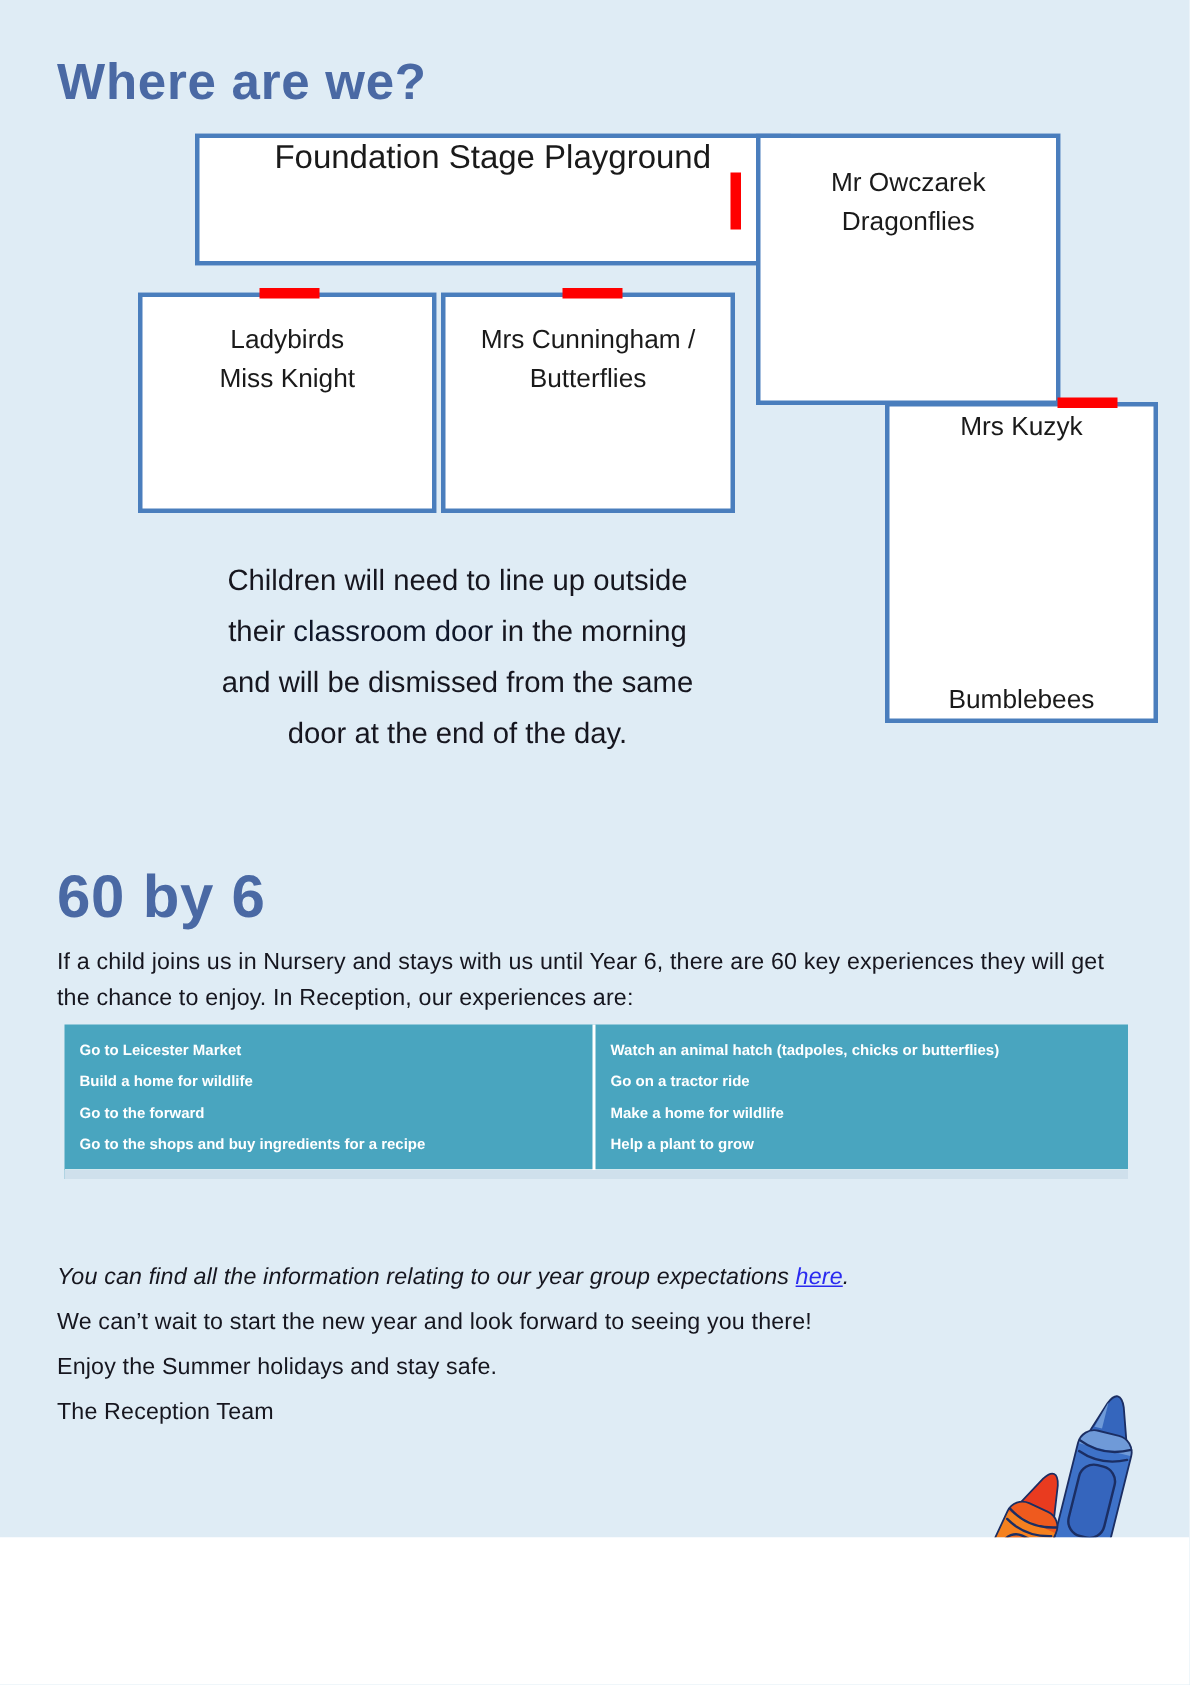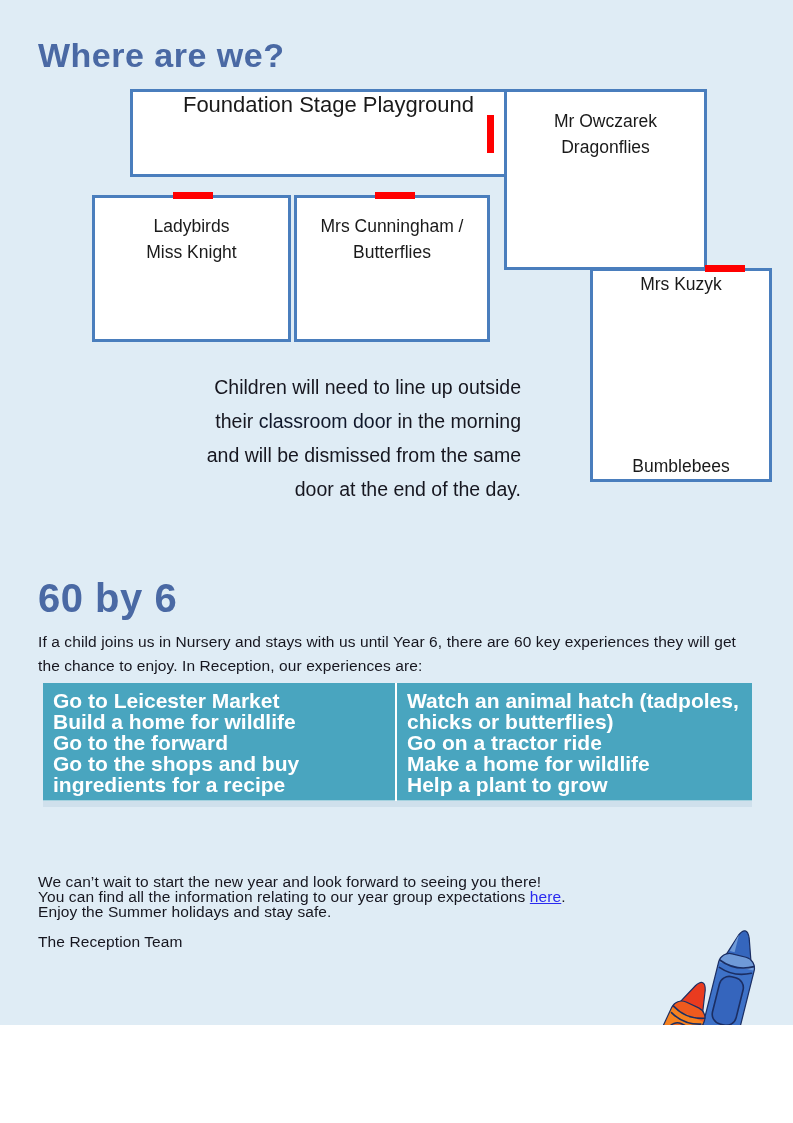--- a/index.html
+++ b/index.html
@@ -37,49 +37,49 @@
   .room-bumblebees{left:578px;top:268px;width:182px;height:214px;
     display:flex;flex-direction:column;align-items:center;justify-content:space-between;
     font-size:17.5px;line-height:26px;margin-left:12px;}
   .door{position:absolute;background:#ff0000;z-index:5;}
   .door-dragonflies{left:487px;top:115px;width:7px;height:38px;}
   .door-ladybirds{left:173px;top:192px;width:40px;height:7px;}
   .door-butterflies{left:375px;top:192px;width:40px;height:7px;}
   .door-bumblebees{left:705px;top:265px;width:40px;height:7px;}
   
   .lineup-note{
-    position:absolute;left:61px;top:370px;width:460px;
-    text-align:right;font-size:19.5px;line-height:34px;color:#16161f;
+    position:absolute;left:75px;top:370px;width:460px;
+    text-align:center;font-size:19.5px;line-height:34px;color:#16161f;
   }
   .red-text{color:#0f172a;}
   
   .sixty-title{
     position:absolute;left:38px;top:576px;
     font-size:40px;font-weight:800;color:#4a69a4;letter-spacing:.5px;
   }
   .sixty-intro{
     position:absolute;left:38px;top:630px;width:706px;
     font-size:15.5px;line-height:24px;color:#16161f;letter-spacing:.1px;
   }
   .exp-table{
     position:absolute;left:43px;top:683px;width:709px;
     display:flex;background:#49a5bf;
     border-bottom:6px solid #cfe0ec;
     box-shadow:0 -0.5px 0 #ffffff inset;
   }
   .exp-cell{
     box-sizing:border-box;
     padding:7px 10px 6px 10px;
-    color:#ffffff;font-weight:bold;font-size:21px;line-height:21px;
+    color:#ffffff;font-weight:bold;font-size:10px;line-height:21px;
   }
   .exp-cell.left{width:354px;border-right:2px solid #ffffff;}
   .exp-cell.right{width:353px;}
   
   .closing-p{position:absolute;left:38px;font-size:15.5px;line-height:20px;color:#16161f;letter-spacing:.1px;}
-  .p-expectations{top:887px;}
+  .p-expectations{top:842px;font-style:italic;}
   .p-newyear{top:872px;}
   .p-summer{top:902px;}
   .p-team{top:932px;}
   a.doc-link{color:#2a2af0;text-decoration:underline;cursor:pointer;}
   
   .crayon{position:absolute;}
   .crayon-blue{left:702px;top:926px;width:56px;height:132px;transform:rotate(14deg);}
   .crayon-orange{left:648px;top:974px;width:58px;height:128px;transform:rotate(25deg);}
 </style>
 </head>

